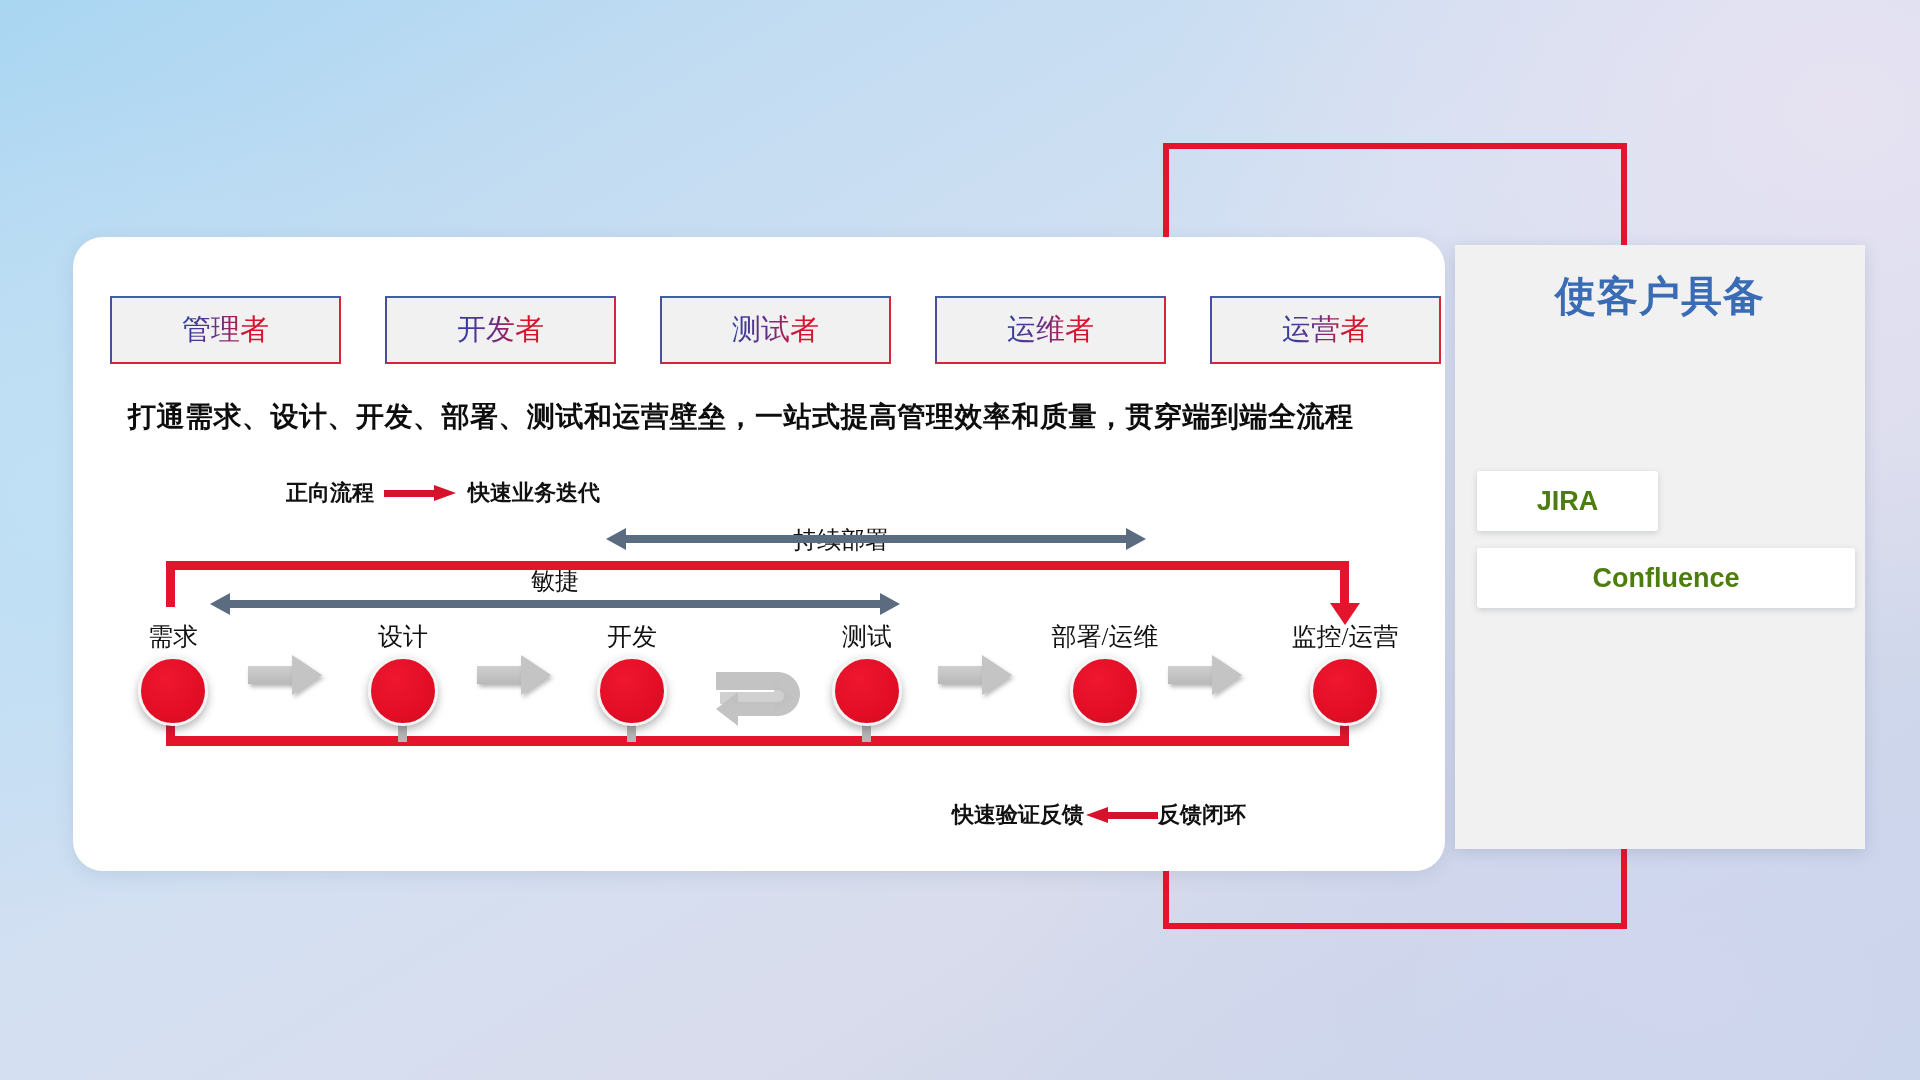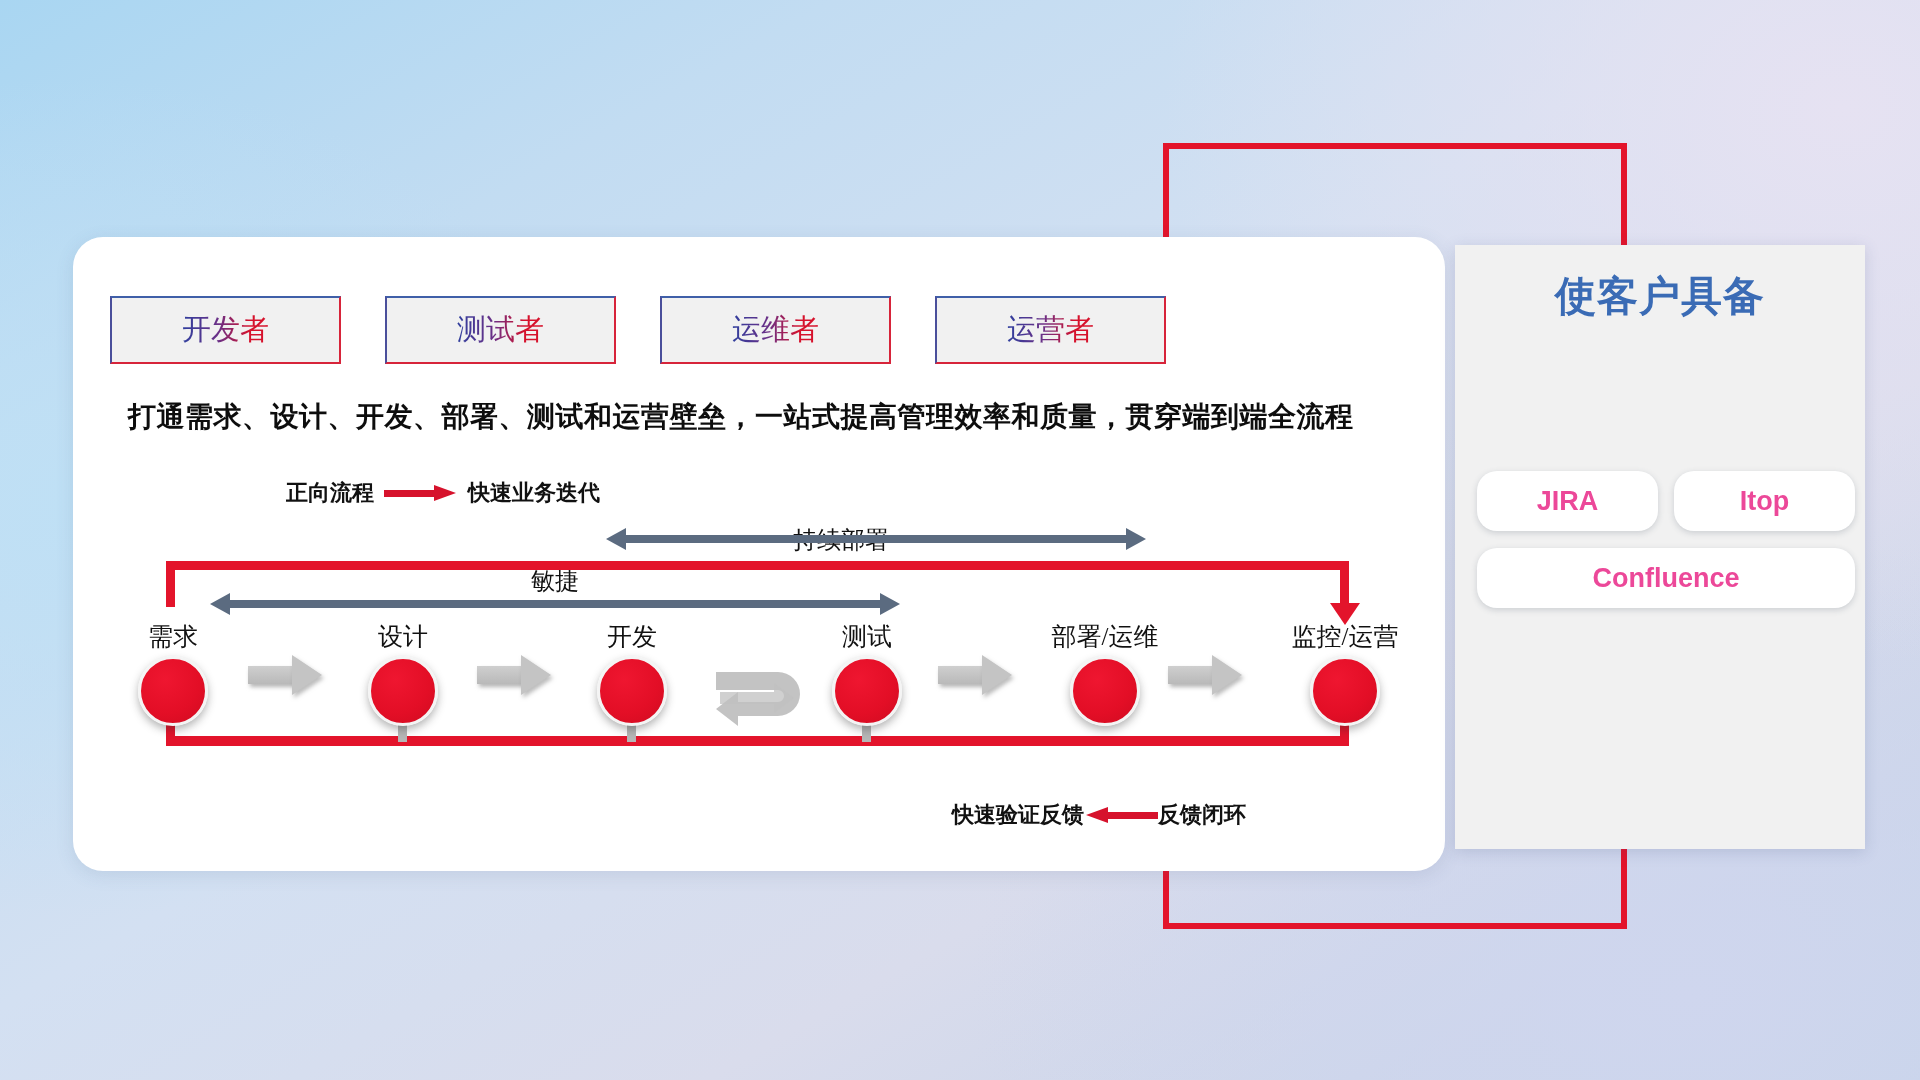--- a/index.html
+++ b/index.html
@@ -37,23 +37,23 @@
     color:#3a6bb5;font-weight:bold;letter-spacing:1px;
   }
   .panel-heading .l1{font-size:41px;line-height:62px;display:block;}
   .panel-heading .l2{font-size:41px;line-height:62px;display:block;letter-spacing:0px;}
 
   .tool-grid{
     position:absolute;left:22px;top:226px;width:378px;
     display:flex;flex-wrap:wrap;gap:17px 16px;
   }
   .tool-chip{
-    height:60px;background:#fff;border-radius:20px;
+    height:60px;background:#fff;border-radius:3px;
     display:flex;align-items:center;justify-content:center;
-    font-size:27px;font-weight:bold;color:#ec4899;
+    font-size:27px;font-weight:bold;color:#4d7c0f;
     box-shadow:0 2px 6px rgba(70,80,100,.22);
     width:181px;box-sizing:border-box;
   }
   .tool-chip.wide{width:378px;}
 
   
   .roles{position:absolute;left:110px;top:296px;display:flex;gap:44px;}
   .role-box{
     width:231px;height:68px;background:#f1f1f1;
     border-top:2px solid #3f5fa8;border-left:2px solid #4a4f9b;
@@ -143,20 +143,23 @@
 <body>
 
 <div class="stage-layer">
 
   <div class="red-frame"></div>
 
   <div class="white-card"></div>
 
   <div class="roles">
     <div class="role-box">
+        <span class="txt">管理者</span>
+      </div>
+    <div class="role-box">
         <span class="txt">开发者</span>
       </div>
     <div class="role-box">
         <span class="txt">测试者</span>
       </div>
     <div class="role-box">
         <span class="txt">运维者</span>
       </div>
     <div class="role-box">
         <span class="txt">运营者</span>
@@ -269,18 +272,17 @@
       </span>
     <span>反馈闭环</span>
   </div>
 
   <div class="right-panel">
     <div class="panel-heading">
       <span class="l1">使客户具备</span>
     </div>
     <div class="tool-grid">
       <div class="tool-chip">JIRA</div>
-      <div class="tool-chip">Itop</div>
       <div class="tool-chip wide">Confluence</div>
     </div>
   </div>
 
 </div>
 
 </body></html>

